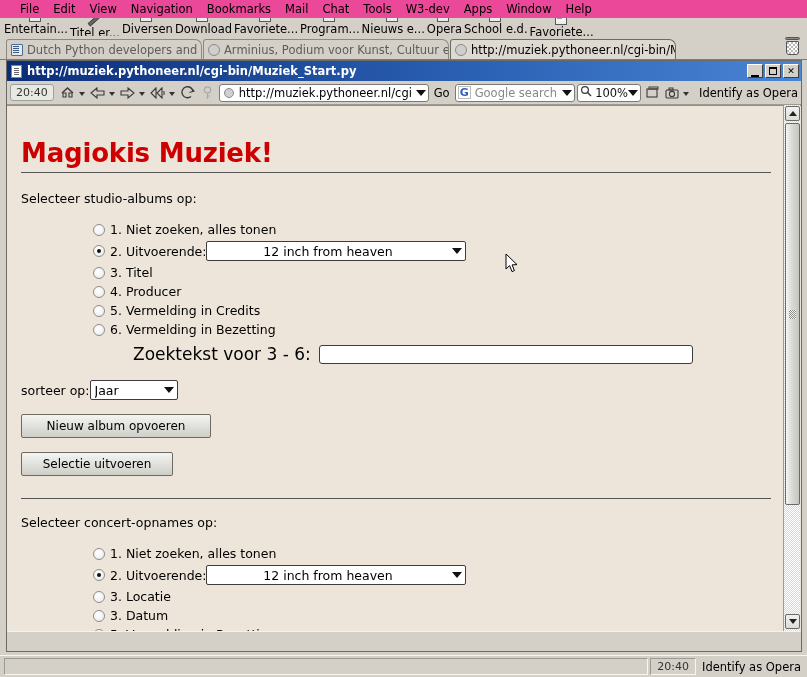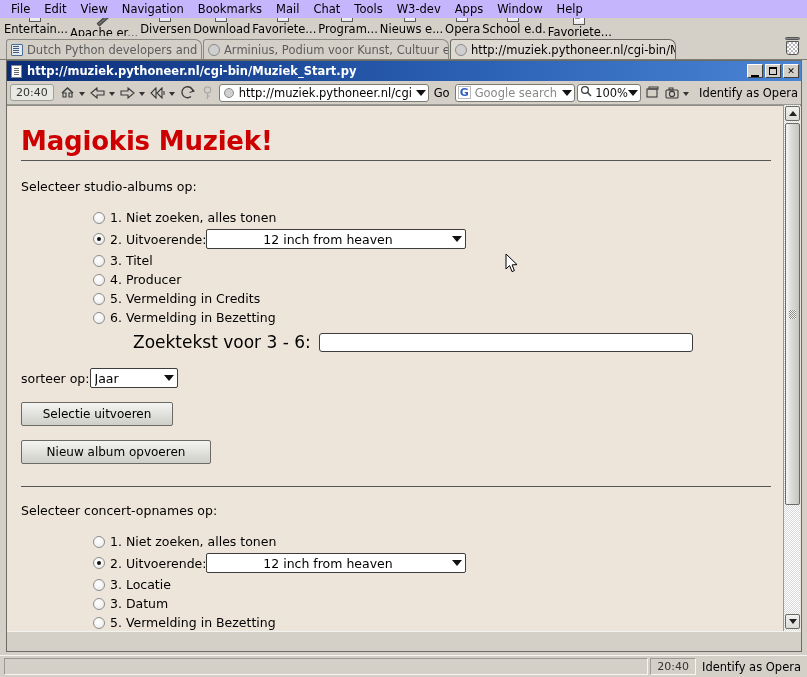--- a/index.html
+++ b/index.html
@@ -9,24 +9,24 @@
     background: #d4d0c8;
     font-family: "DejaVu Sans", sans-serif;
     font-size: 11px;
     color: #000;
   }
   * { box-sizing: border-box; }
 
   
   #menubar {
     height: 18px;
-    background: #c4b5fd;
-    display: flex;
-    align-items: center;
-    padding-left: 4px;
+    background: #ec4899;
+    display: flex;
+    align-items: center;
+    padding-left: 13px;
     font-size: 11.5px;
   }
   #menubar .menu-item {
     padding: 1px 7px;
     white-space: nowrap;
     cursor: default;
   }
 
   
   #bookmarkbar {
@@ -325,21 +325,21 @@
   #viewport {
     position: absolute;
     left: 0; top: 44px;
     width: 794px; height: 526px;
     background: #eee5da;
     border-top: 1px solid #8f8f88;
     overflow: hidden;
   }
   #pagebody {
     position: absolute;
-    left: 0; top: 4px;
+    left: 0; top: 16px;
     width: 778px;
     padding: 10px 14px 0 14px;
     font-family: "DejaVu Sans", sans-serif;
     font-size: 12.5px;
     color: #000;
   }
   h1#pagetitle {
     color: #cc0000;
     font-size: 26px;
     font-weight: bold;
@@ -562,21 +562,21 @@
 </div>
 
 <div id="bookmarkbar">
   <div class="bm">
     <span class="folder"></span>
     <span>Entertain...</span>
     <span class="arrow"></span>
   </div>
   <div class="bm">
     <span class="pencil"></span>
-    <span>Apache er...</span>
+    <span>Titel er...</span>
   </div>
   <div class="bm">
     <span class="folder"></span>
     <span>Diversen</span>
     <span class="arrow"></span>
   </div>
   <div class="bm">
     <span class="folder"></span>
     <span>Download</span>
     <span class="arrow"></span>
@@ -772,22 +772,22 @@
         </div>
 
         <div class="sortrow">
           <span>sorteer op:</span>
           <span class="selbox" style="width:88px">
             <span class="seltext">Jaar</span>
             <span class="caret"></span>
           </span>
         </div>
 
+        <button class="btn" style="width:190px">Nieuw album opvoeren</button>
         <button class="btn" style="width:152px">Selectie uitvoeren</button>
-        <button class="btn" style="width:190px">Nieuw album opvoeren</button>
       </div>
 
       <hr class="rule2">
 
       <div>
         <div class="sectlabel">Selecteer concert-opnames op:</div>
 
         <div class="optlist">
           <div class="optrow">
             <span class="radio"></span>

